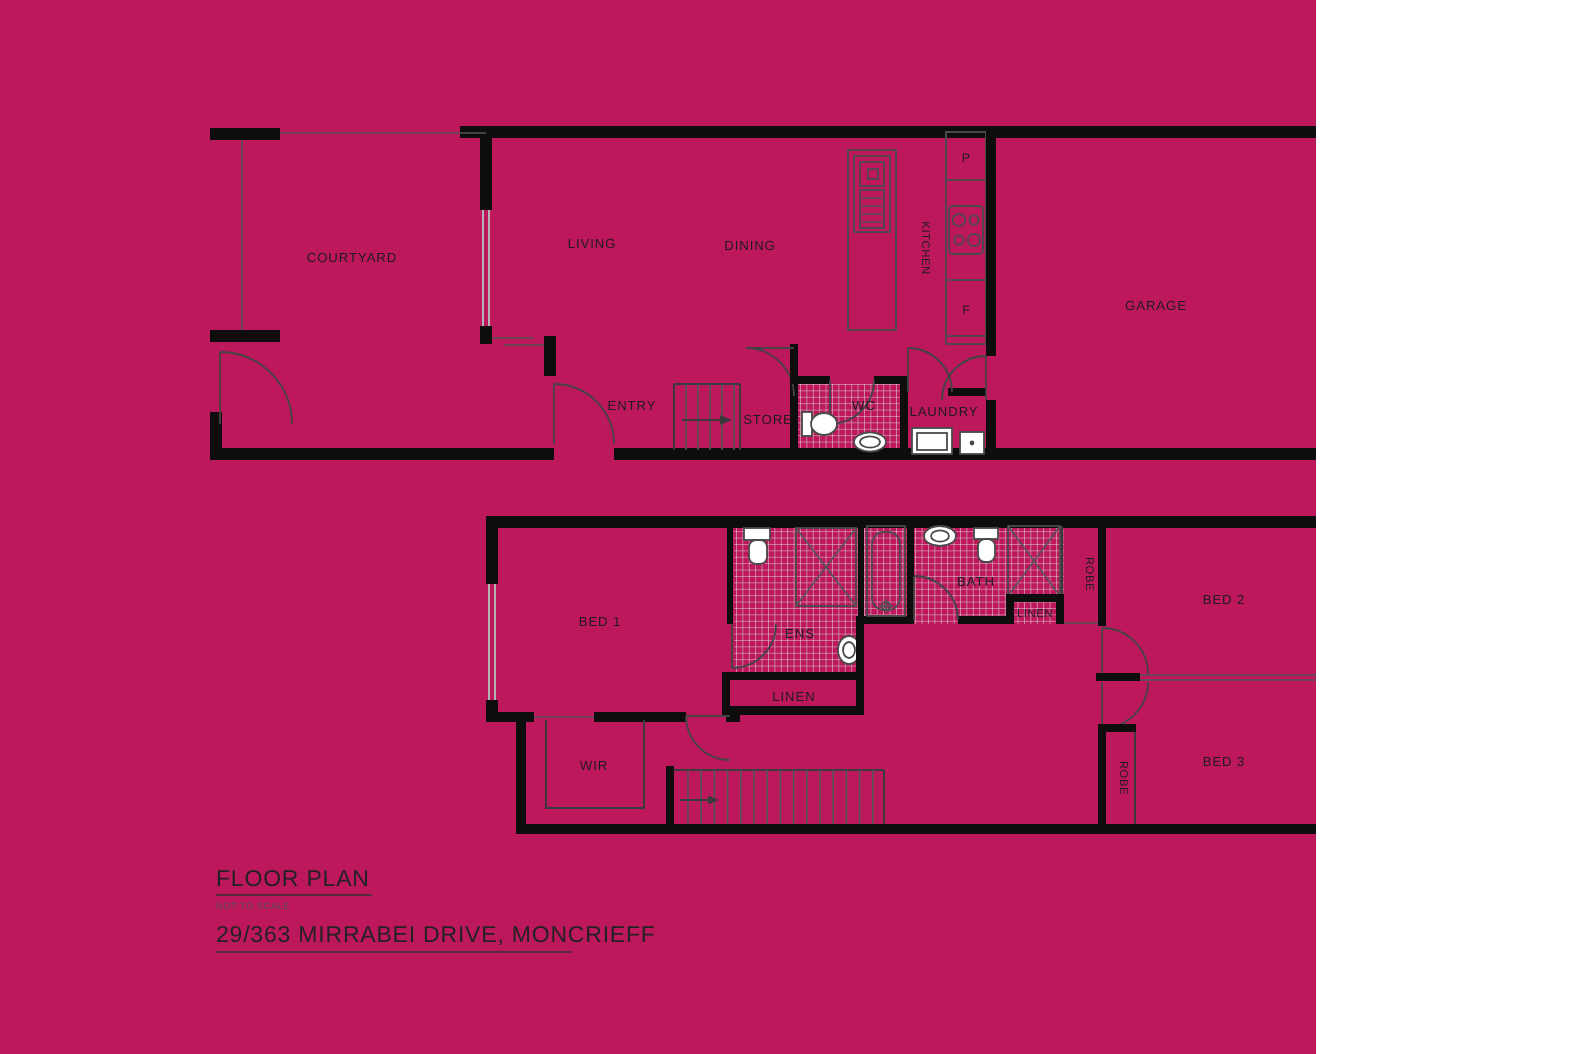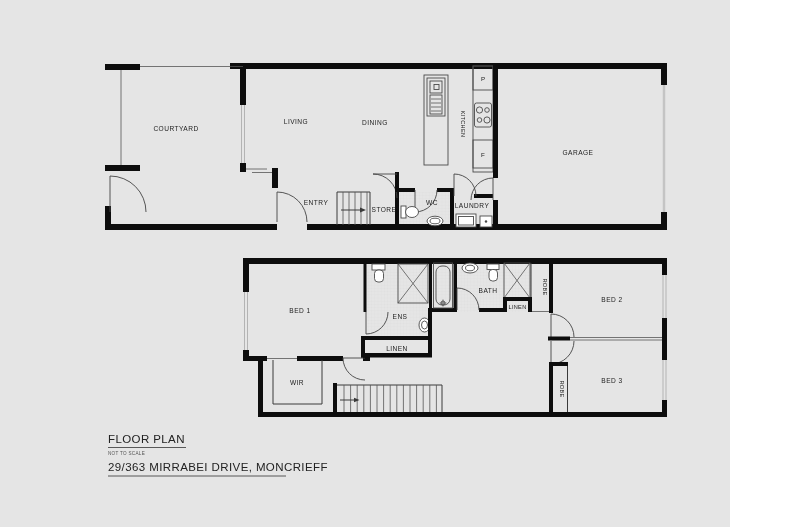--- a/index.html
+++ b/index.html
@@ -1,16 +1,16 @@
 <!DOCTYPE html>
 <html><head>
 <meta charset="utf-8">
 <style>
   html,body{margin:0;padding:0;background:#ffffff;}
-  .canvas{position:relative;width:730px;height:527px;background:#e5e5e5;overflow:hidden;
+  .canvas{position:relative;width:658px;height:527px;background:#be185d;overflow:hidden;
           font-family:"Liberation Sans", sans-serif;}
   svg{position:absolute;left:0;top:0;}
   text{font-family:"Liberation Sans", sans-serif;fill:#1c1c1c;}
   .room-label{font-size:6.6px;letter-spacing:0.45px;}
   .tiny-label{font-size:5.6px;letter-spacing:0.3px;}
   .appl-label{font-size:6.2px;}
   .footer-title{font-size:11.5px;letter-spacing:0.4px;fill:#222;}
   .footer-note{font-size:4.6px;letter-spacing:0.3px;fill:#555;}
   .footer-addr{font-size:11.5px;letter-spacing:0.4px;fill:#222;}
   .wall{fill:#0d0d0d;}

